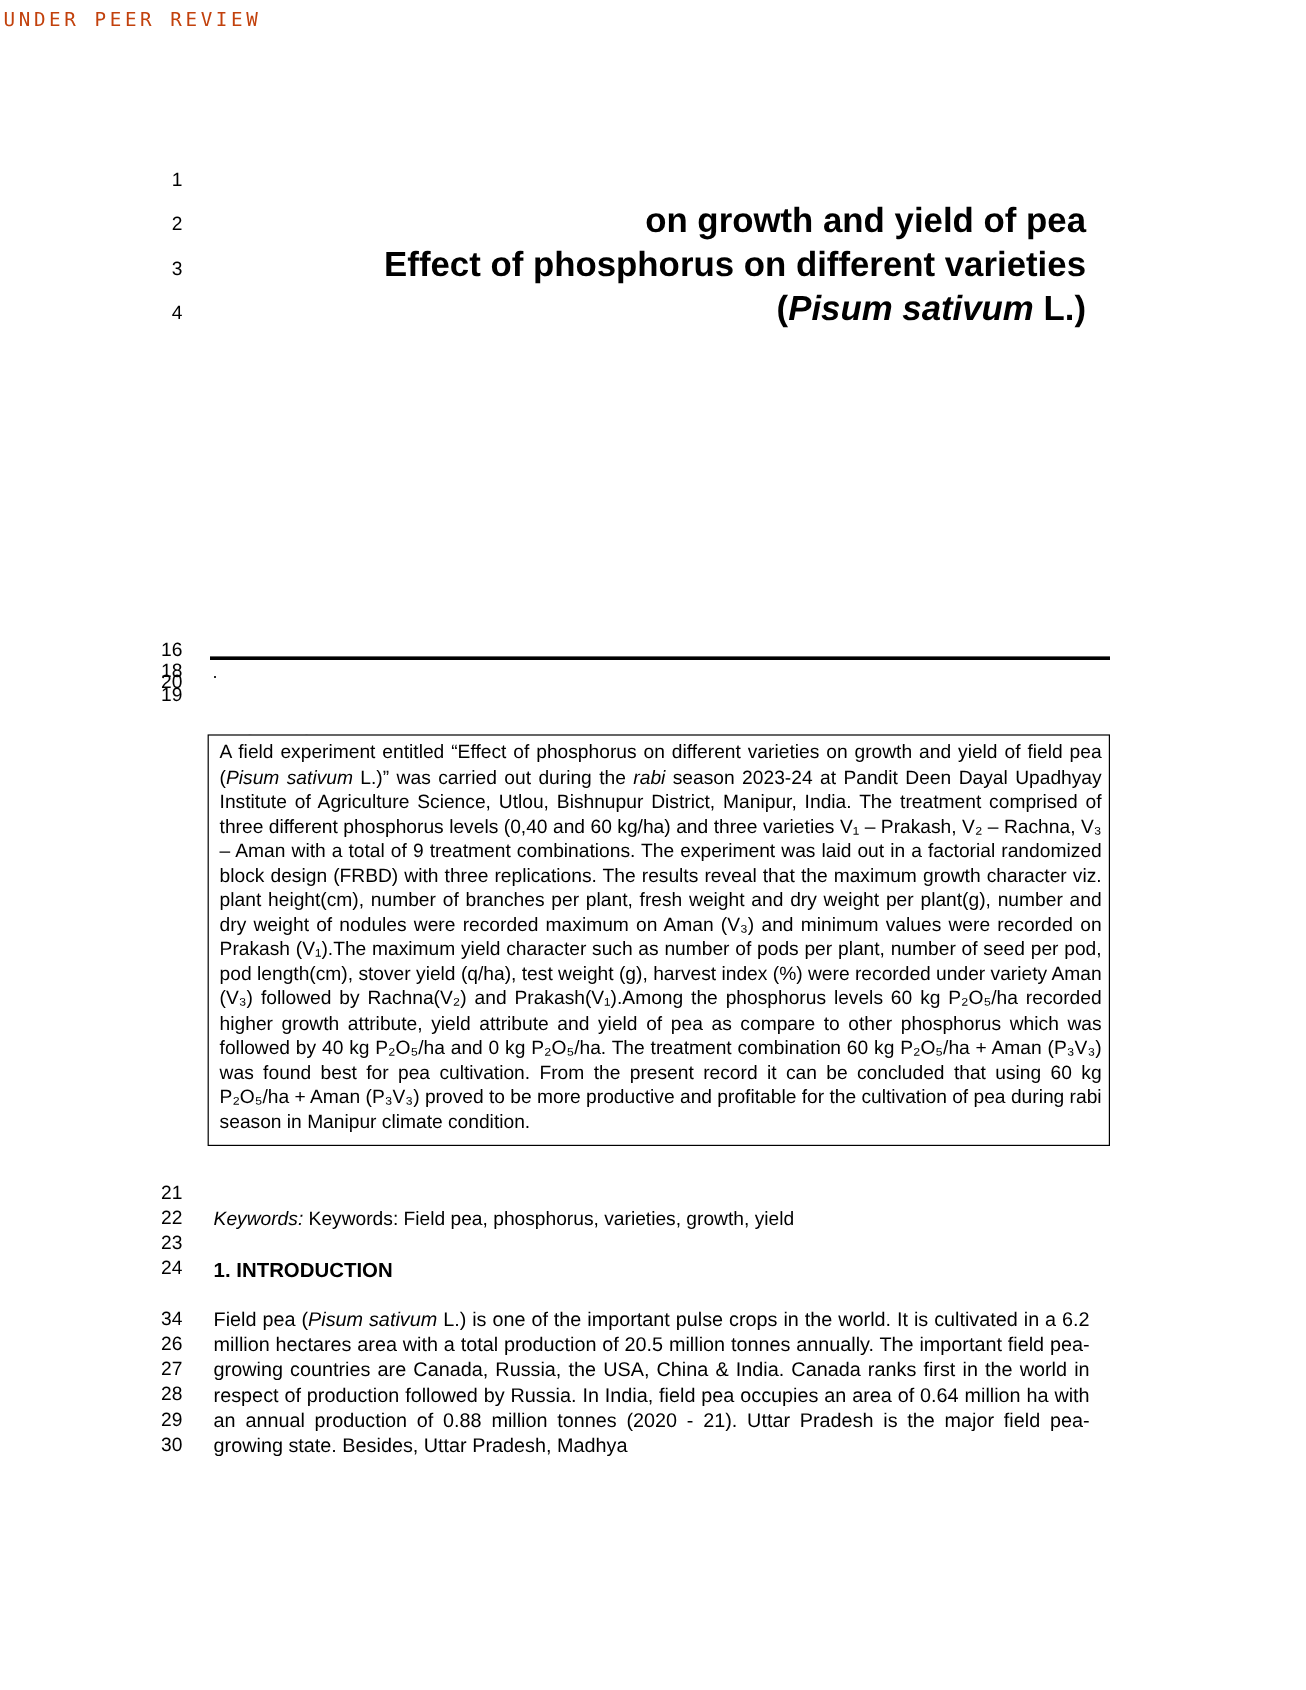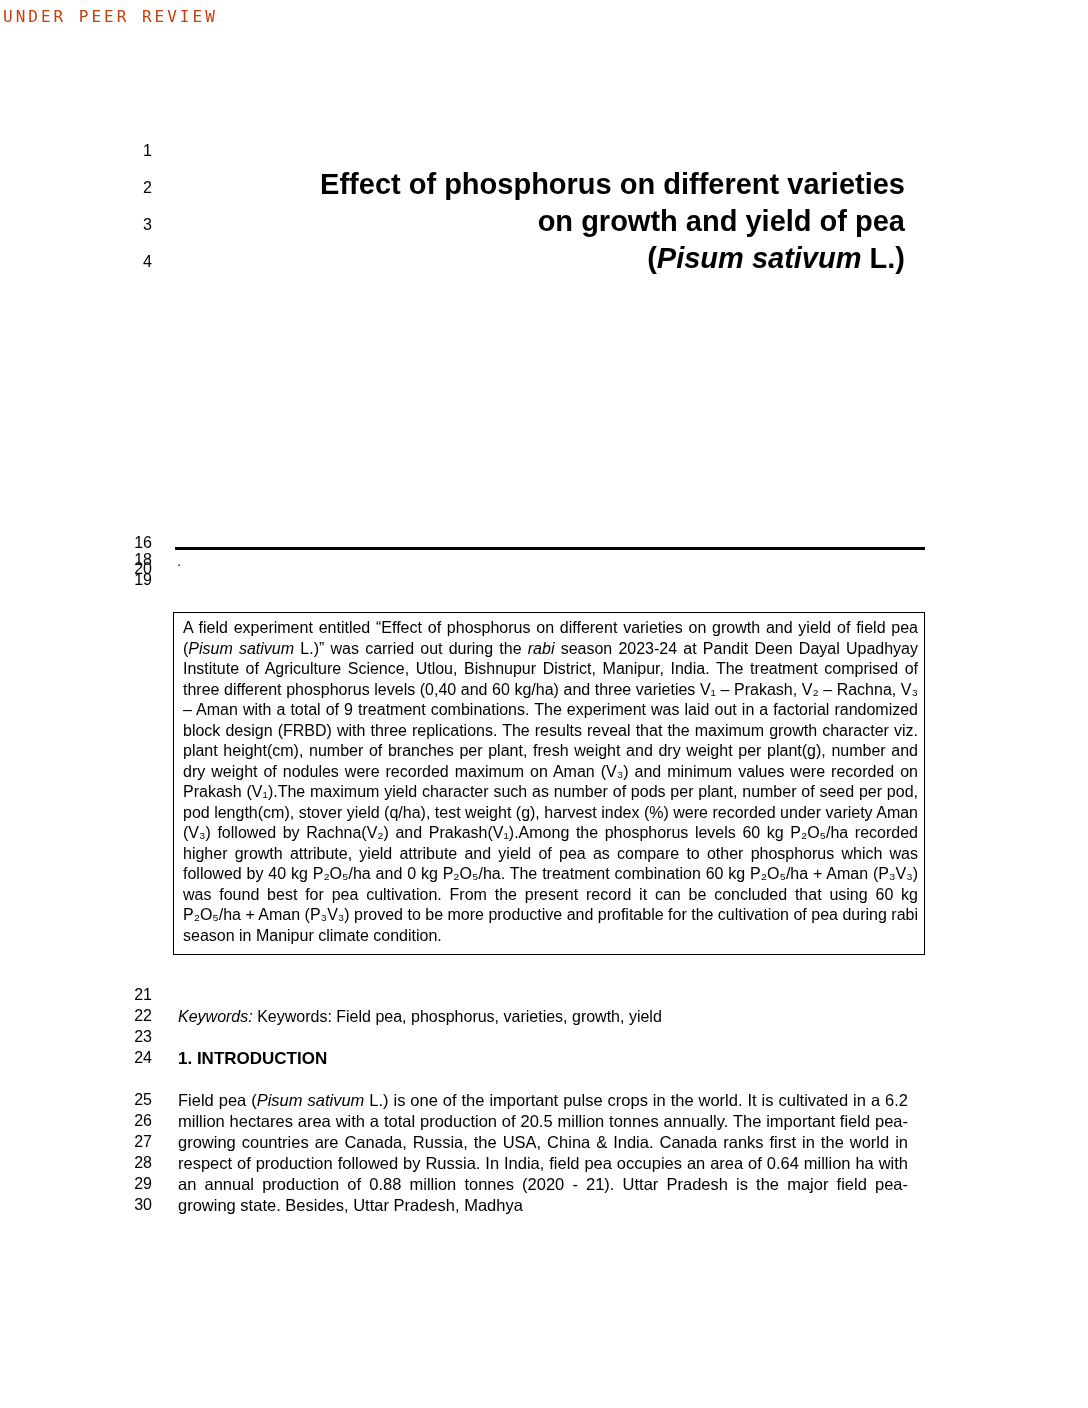--- a/index.html
+++ b/index.html
@@ -118,31 +118,31 @@
       <span class="line-no" style="top: 216px;">3</span>
       <span class="line-no" style="top: 253px;">4</span>
       <span class="line-no" style="top: 534px;">16</span>
       <span class="line-no" style="top: 551px;">18</span>
       <span class="line-no" style="top: 571px;">19</span>
       <span class="line-no" style="top: 560px;">20</span>
       <span class="line-no" style="top: 986px;">21</span>
       <span class="line-no" style="top: 1007px;">22</span>
       <span class="line-no" style="top: 1028px;">23</span>
       <span class="line-no" style="top: 1049px;">24</span>
-      <span class="line-no" style="top: 1091px;">25</span>
+      <span class="line-no" style="top: 1091px;">34</span>
       <span class="line-no" style="top: 1112px;">26</span>
       <span class="line-no" style="top: 1133px;">27</span>
       <span class="line-no" style="top: 1154px;">28</span>
       <span class="line-no" style="top: 1175px;">29</span>
       <span class="line-no" style="top: 1196px;">30</span>
     </div>
 
   <h1 class="title">
+    <span class="t-line">on growth and yield of pea</span>
     <span class="t-line">Effect of phosphorus on different varieties</span>
-    <span class="t-line">on growth and yield of pea</span>
     <span class="t-line"><span>(</span><span class="it">Pisum sativum</span><span> L.)</span></span>
   </h1>
 
   <div class="rule"></div>
 
   <div class="dot">.</div>
 
   <h2 class="abstract-heading">ABSTRACT</h2>
 
   <div class="abstract-box">

